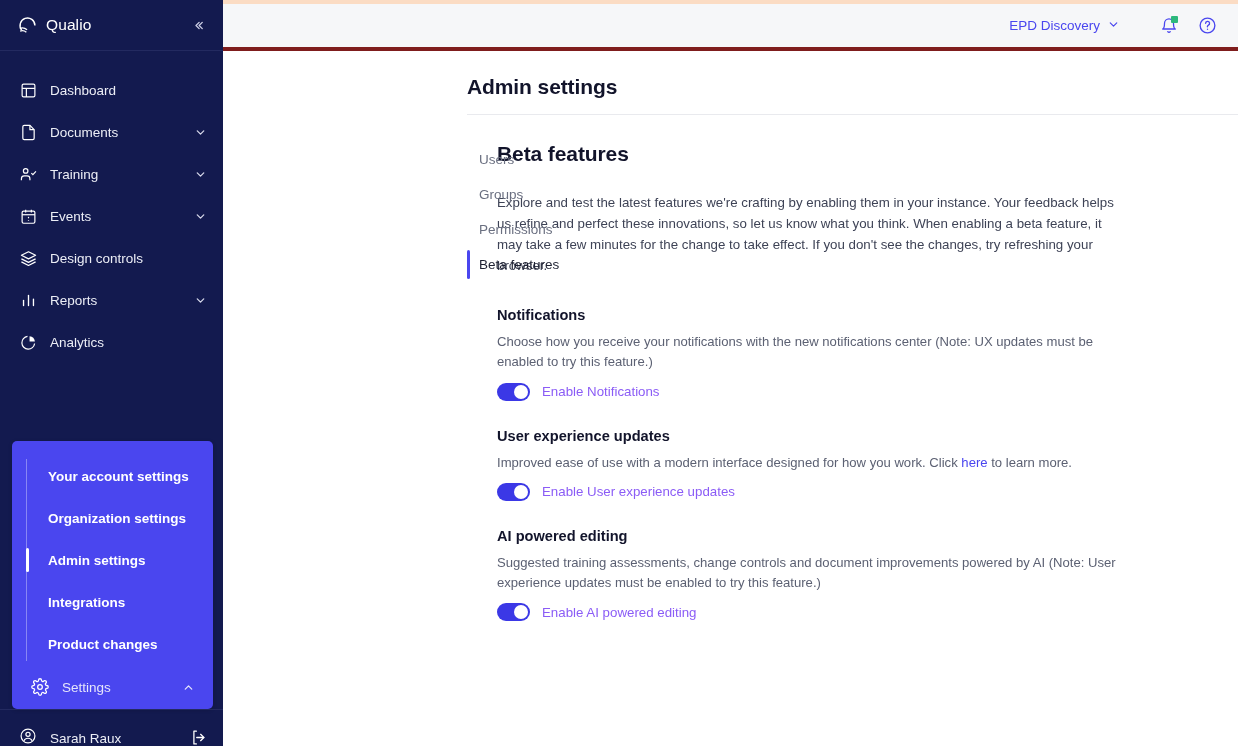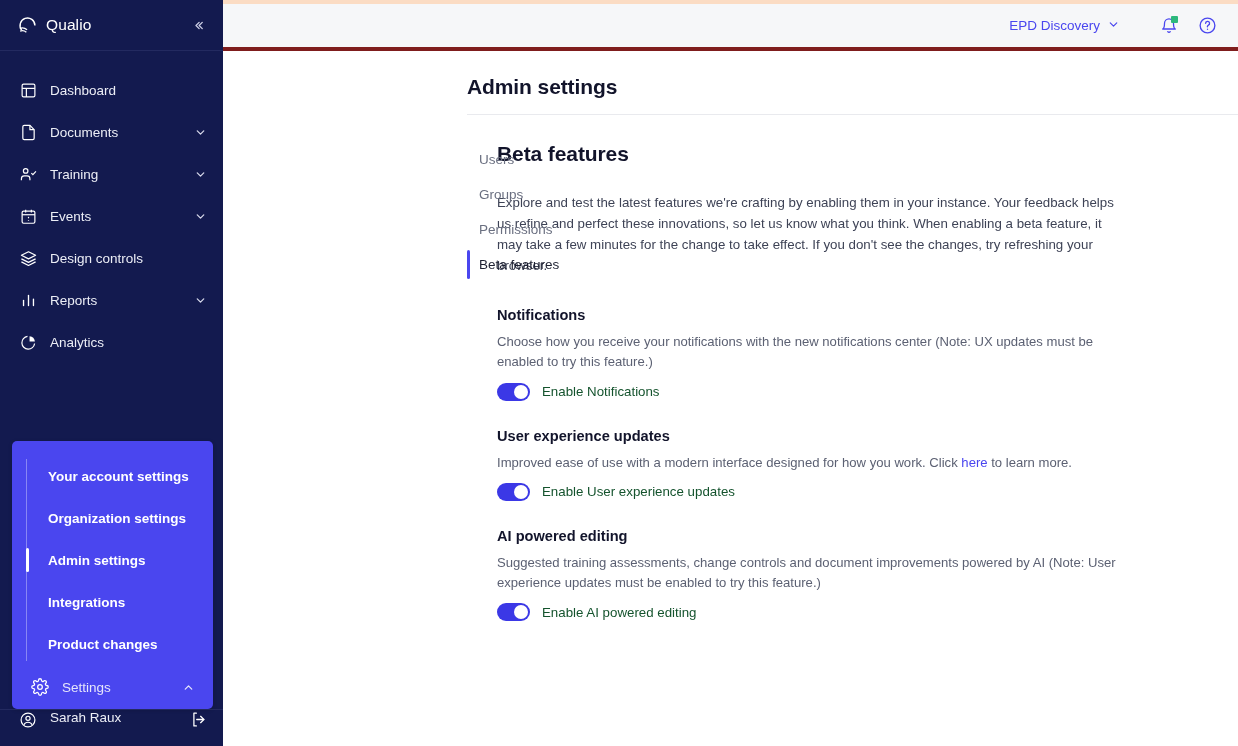--- a/index.html
+++ b/index.html
@@ -138,21 +138,21 @@
     padding: 0 14px 0 18px;
     cursor: pointer;
   }
   .settings-row .nav-label { color: #e5e5fb; font-size: 13.5px; }
 
   .user-row {
     position: absolute;
     left: 0; right: 0; bottom: 0;
     height: 37px;
     display: flex;
-    align-items: flex-start;
+    align-items: flex-end;
     padding: 0 16px 0 18px;
     border-top: 1px solid #232a60;
     cursor: pointer;
   }
   .user-name {
     font-size: 13.5px;
     margin-left: 12px;
     color: #eceef6;
   }
   .logout-icon {
@@ -323,21 +323,21 @@
   .toggle .knob {
     position: absolute;
     top: 2px;
     left: 17px;
     width: 14px; height: 14px;
     border-radius: 50%;
     background: #ffffff;
   }
   .toggle-label {
     font-size: 13.3px;
-    color: #14532d;
+    color: #8b5cf6;
   }
 </style>
 </head>
 <body>
 
 <div class="app">
 
   <aside class="sidebar">
 
     <div class="sidebar-logo">

